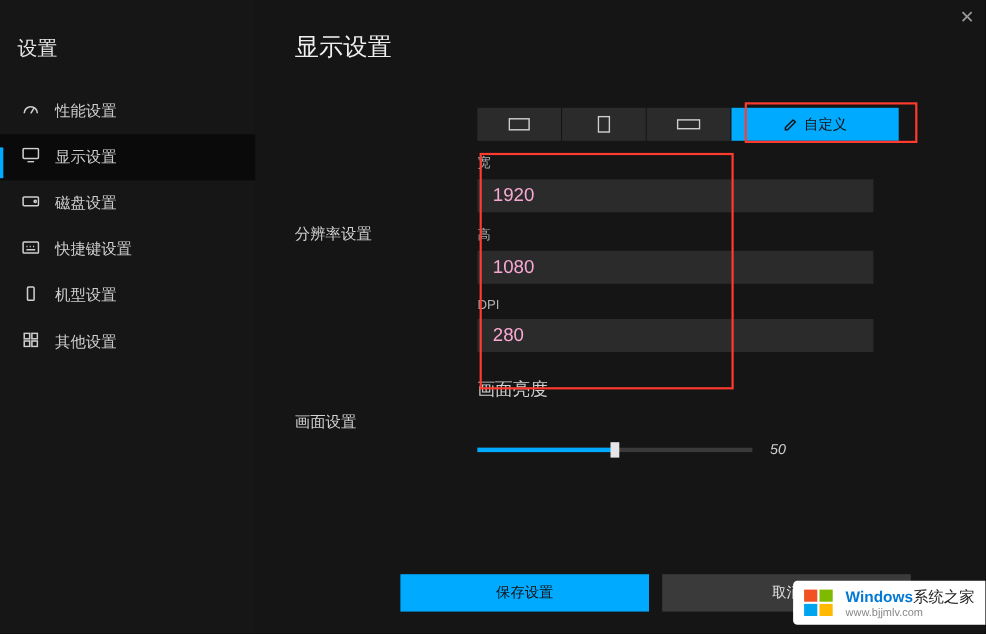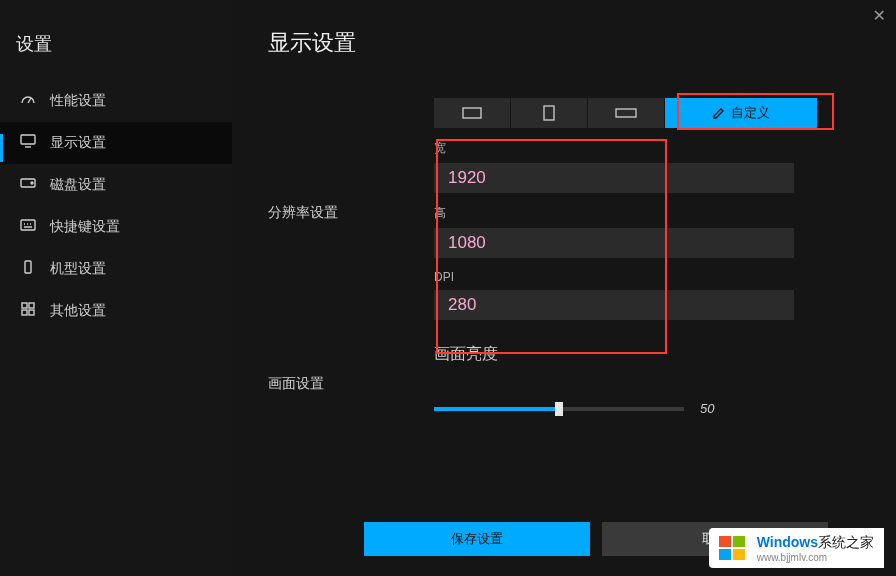--- a/index.html
+++ b/index.html
@@ -40,21 +40,21 @@
 .slider-track { position: relative; width: 250px; height: 4px; background: #3a3a3a; }
 .slider-fill { position: absolute; left: 0; top: 0; height: 4px; background: #00aaff; }
 .slider-thumb { position: absolute; top: -5px; width: 8px; height: 14px; background: #e6e6e6; transform: translateX(-4px); }
 .slider-value { font-size: 13px; color: #cfcfcf; }
 
 .footer { position: absolute; left: 364px; bottom: 20px; display: flex; gap: 12px; }
 .footer .btn { width: 226px; height: 34px; display: flex; align-items: center; justify-content: center; font-size: 13px; cursor: pointer; }
 .btn-primary { background: #00aaff; color: #111; }
 .btn-secondary { background: #3a3a3a; color: #e6e6e6; }
 
-.watermark { position: absolute; right: 12px; bottom: 8px; display: flex; align-items: center; gap: 6px; background: #ffffff; padding: 4px 10px 4px 6px; border-radius: 4px 0 0 4px; }
+.watermark { position: absolute; right: 0; bottom: 8px; display: flex; align-items: center; gap: 6px; background: #ffffff; padding: 4px 10px 4px 6px; border-radius: 4px 0 0 4px; }
 .watermark-text { font-size: 14px; color: #222; white-space: nowrap; }
 .watermark-url { font-size: 10px; color: #888; }
 .watermark-logo { width: 36px; height: 32px; }
 
 .brightness-label { font-size: 16px; color: #d0d0d0; }
 </style>
 </head>
 <body>
 
 <div class="app">

